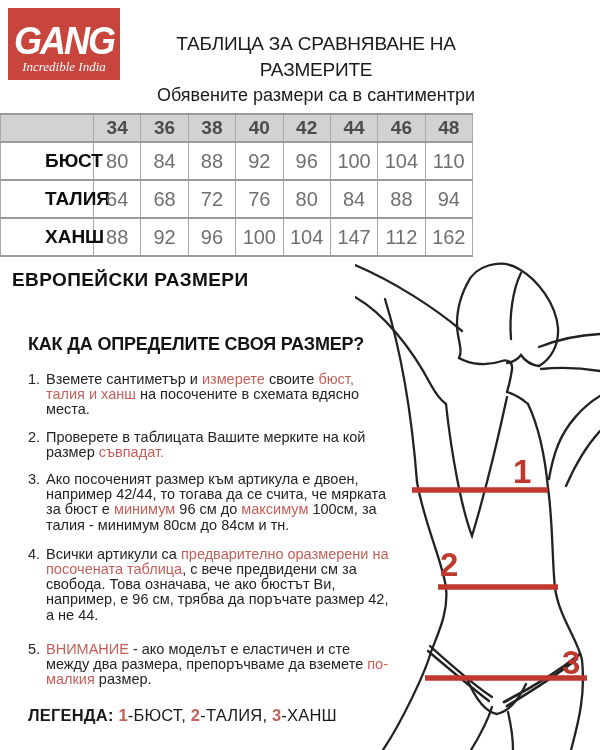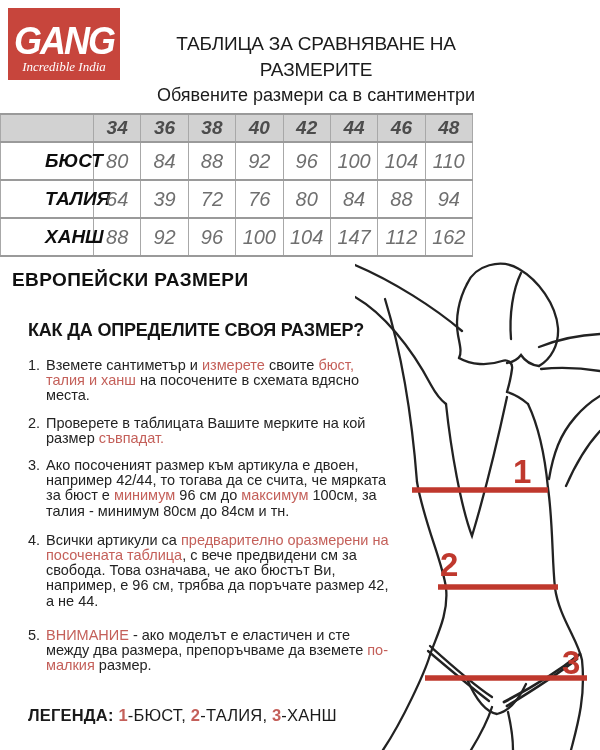--- a/index.html
+++ b/index.html
@@ -26,21 +26,21 @@
   .logo-tagline{
     font-family:"Liberation Serif",serif;font-style:italic;
     font-size:13px;margin-top:0;
   }
   .titles{position:absolute;left:118px;top:31px;width:396px;text-align:center;}
   .title{font-size:19px;line-height:26px;letter-spacing:-0.2px;color:#1b1b1b;}
   .subtitle{font-size:18px;line-height:24px;color:#1b1b1b;}
   
   .size-table{
     position:absolute;left:0;top:113px;width:473px;
-    border-collapse:collapse;table-layout:fixed;background:#fff;font-style:italic;
+    border-collapse:collapse;table-layout:fixed;background:#fff;
   }
   .size-table th,.size-table td{
     border:1px solid #a8a8a8;border-top:2px solid #9a9a9a;border-bottom:2px solid #9a9a9a;
     text-align:center;vertical-align:middle;padding:0;
   }
   .size-table thead th{
     background:#d2d2d2;color:#4c4c4c;font-weight:bold;font-size:19px;height:28px;
   }
   .size-table thead th.corner{background:#d2d2d2;}
   .size-table tbody th.rowlabel{
@@ -48,21 +48,21 @@
     text-align:right;padding-right:10px;height:38px;padding-left:44px;
   }
   .size-table col.labelcol{width:93px;}
   .size-table tbody td{color:#6f6f6f;font-size:20px;font-weight:normal;}
   
   .section-heading{
     position:absolute;left:12px;top:269px;
     font-size:19px;font-weight:bold;letter-spacing:0.4px;color:#101010;
   }
   
-  .howto{position:absolute;left:28px;top:320px;width:368px;}
+  .howto{position:absolute;left:28px;top:334px;width:368px;}
   .howto-heading{
     font-size:18px;font-weight:bold;color:#141414;letter-spacing:-0.2px;
     margin:0 0 17px 0;
   }
   .howto-item{display:flex;margin-bottom:12px;font-size:14.5px;line-height:15.2px;color:#232323;}
   .howto-item:nth-child(3){margin-bottom:14px;}
   .howto-item:nth-child(4){margin-bottom:19px;}
   .howto-item:nth-child(5){margin-bottom:15px;}
   .howto-item .num{flex:0 0 18px;}
   .howto-item .content{flex:1;}
@@ -118,21 +118,21 @@
         <td>88</td>
         <td>92</td>
         <td>96</td>
         <td>100</td>
         <td>104</td>
         <td>110</td>
       </tr>
       <tr>
         <th class="rowlabel">ТАЛИЯ</th>
         <td>64</td>
-        <td>39</td>
+        <td>68</td>
         <td>72</td>
         <td>76</td>
         <td>80</td>
         <td>84</td>
         <td>88</td>
         <td>94</td>
       </tr>
       <tr>
         <th class="rowlabel">ХАНШ</th>
         <td>88</td>

